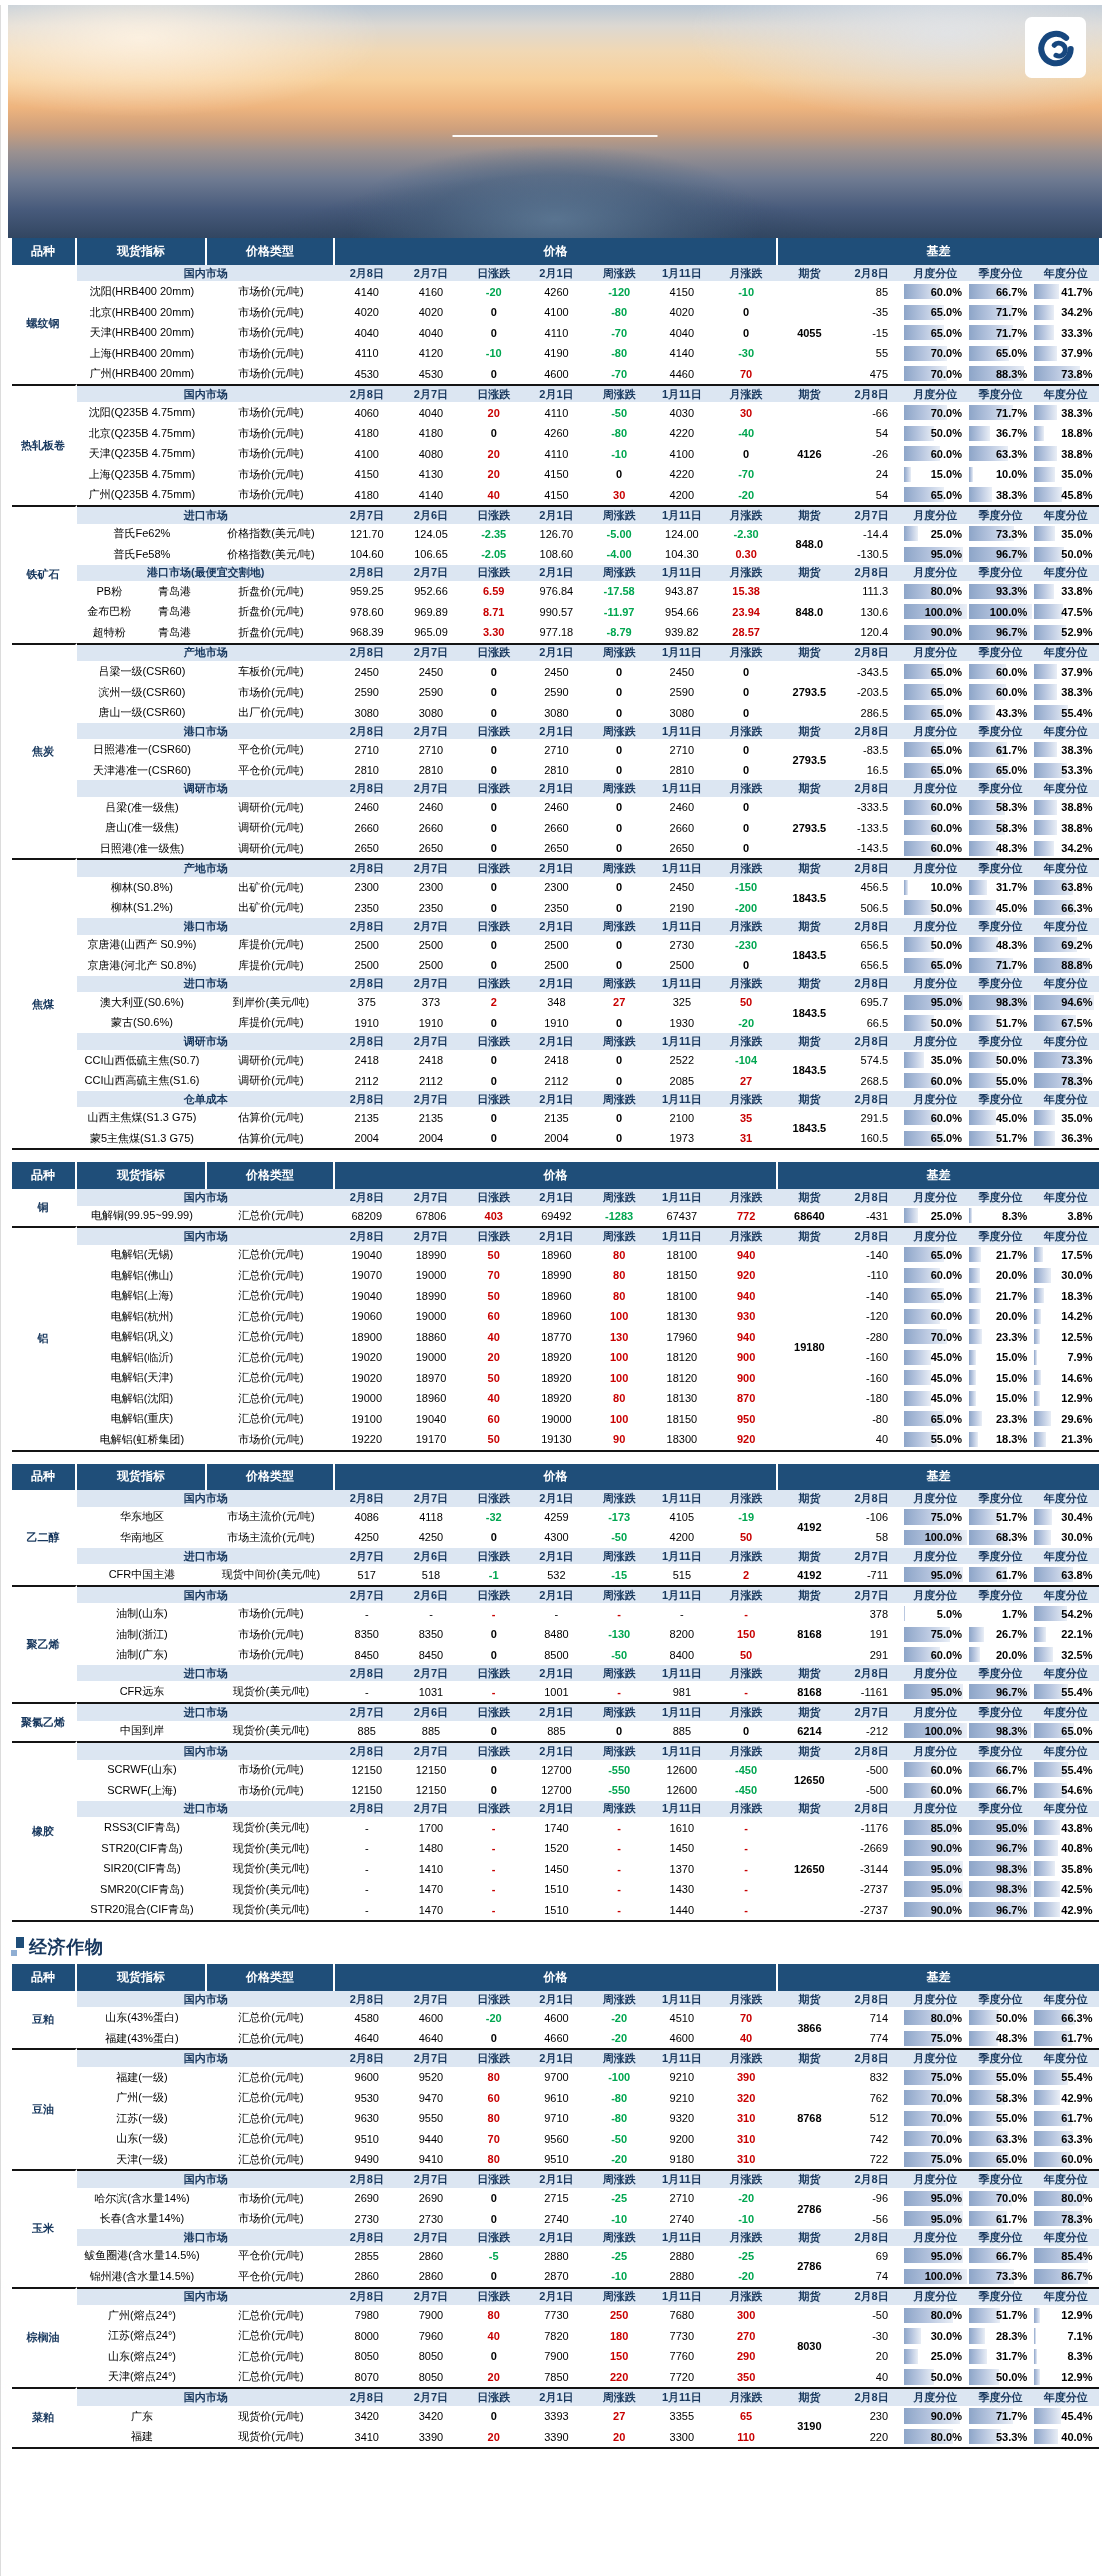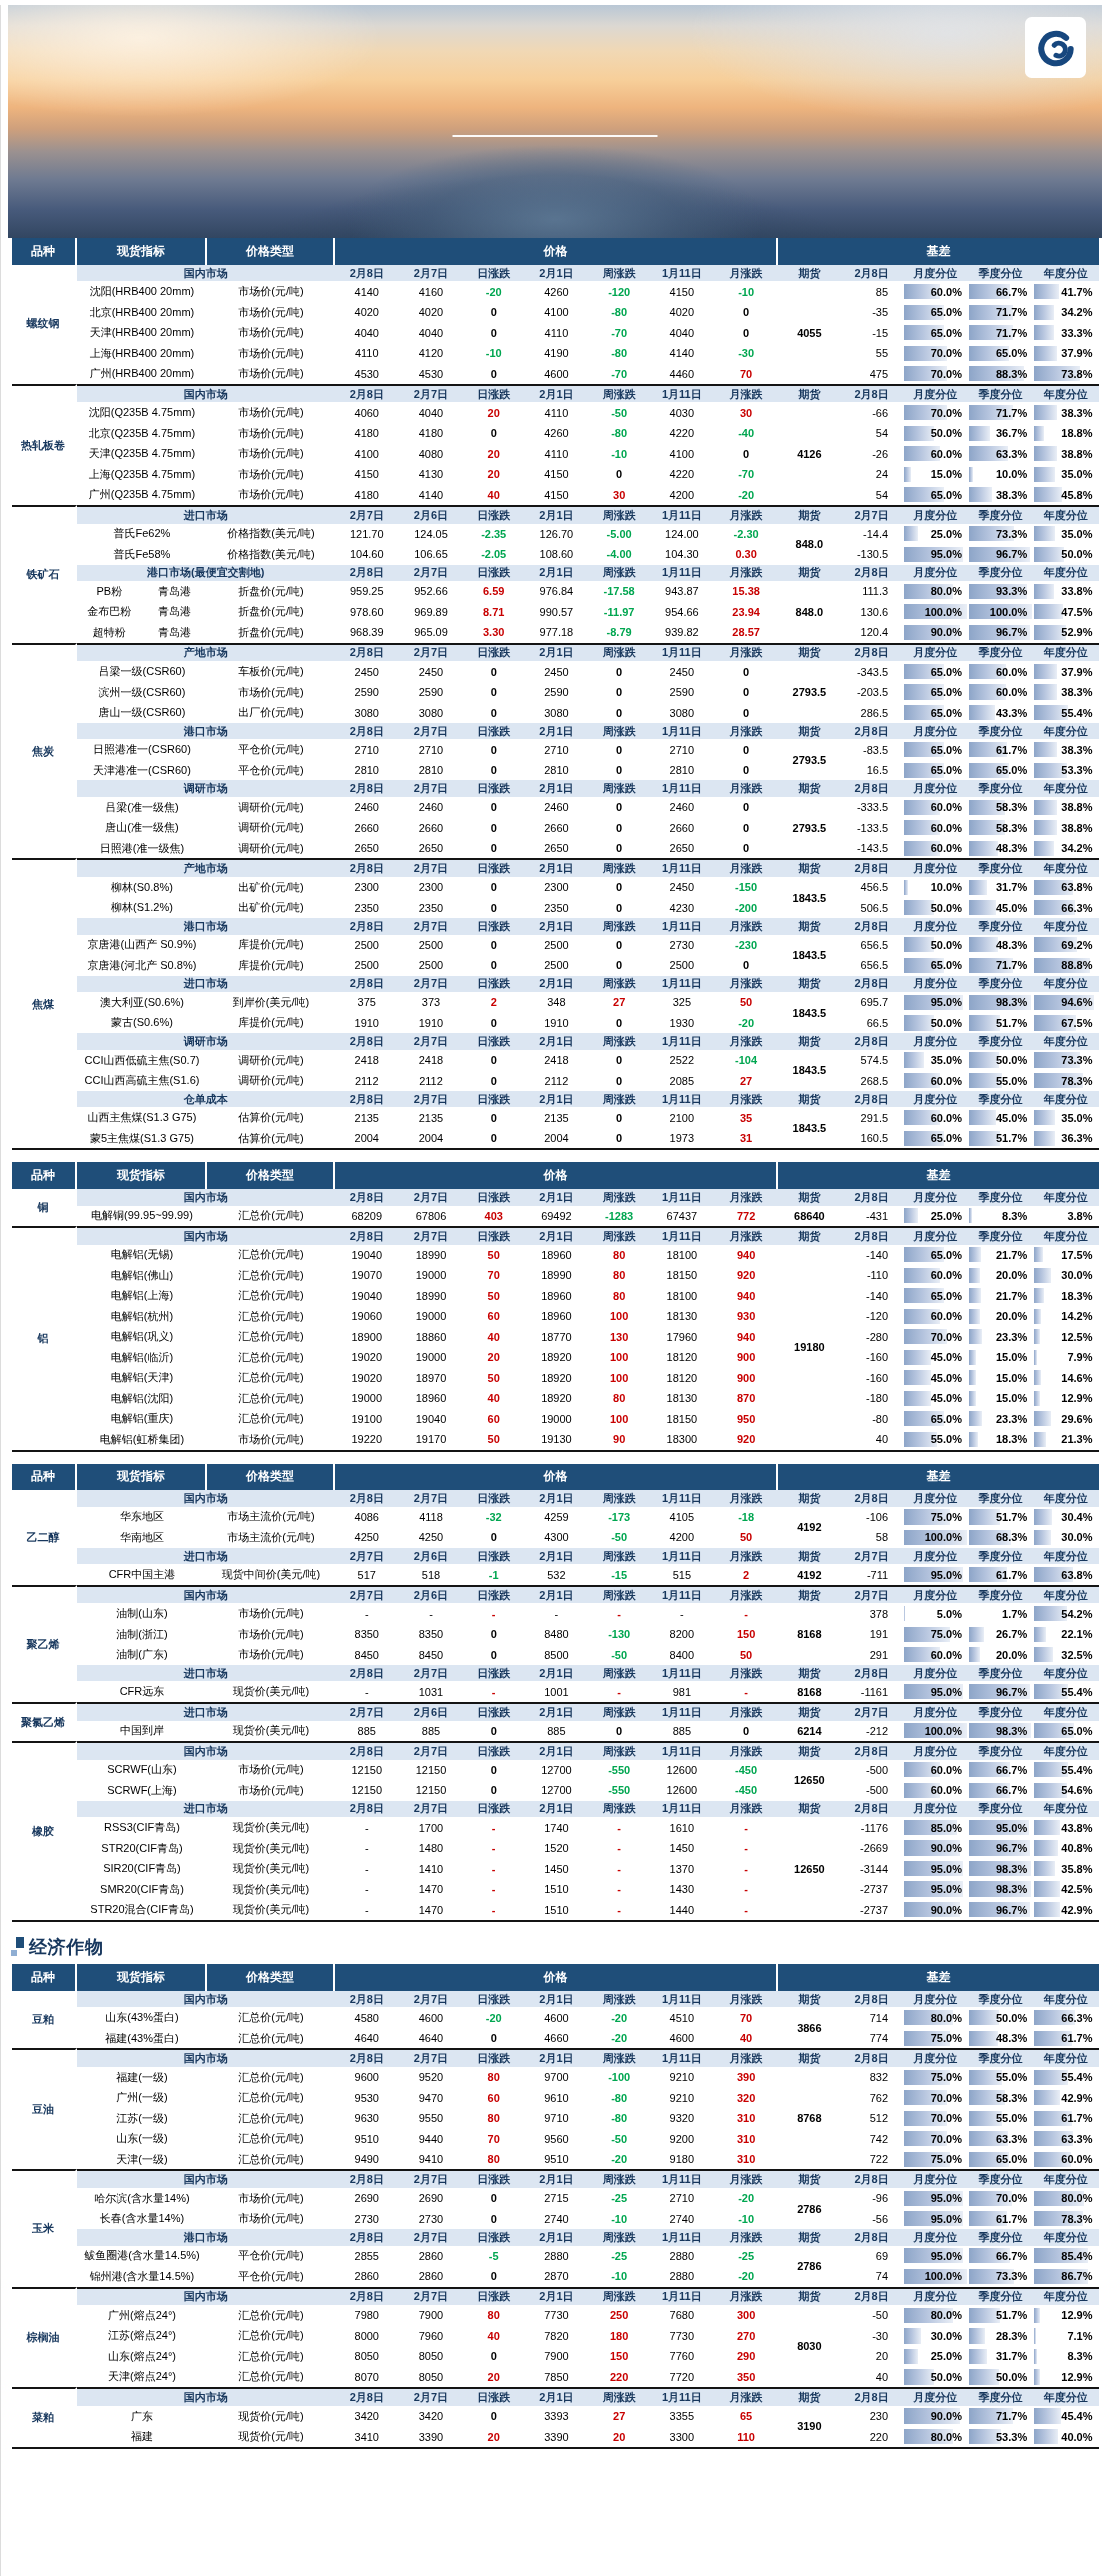--- a/index.html
+++ b/index.html
@@ -609,21 +609,21 @@
             <td class="pct"><div class="bar" style="width: calc(63.8% - 2.7px);"></div><span class="pv">63.8%</span></td>
           </tr>
           <tr class="datarow">
             <td class="ind">柳林(S1.2%)</td>
             <td class="ptype">出矿价(元/吨)</td>
             <td class="val">2350</td>
             <td class="val">2350</td>
             <td class="chg zero">0</td>
             <td class="val">2350</td>
             <td class="chg zero">0</td>
-            <td class="val">4230</td>
+            <td class="val">2190</td>
             <td class="chg neg">-200</td>
             <td class="basis">506.5</td>
             <td class="pct"><div class="bar" style="width: calc(50% - 2.7px);"></div><span class="pv">50.0%</span></td>
             <td class="pct"><div class="bar" style="width: calc(45% - 2.7px);"></div><span class="pv">45.0%</span></td>
             <td class="pct"><div class="bar" style="width: calc(66.3% - 2.7px);"></div><span class="pv">66.3%</span></td>
           </tr>
           <tr class="subrow">
             <td class="market" colspan="2">港口市场</td>
             <td class="subh">2月8日</td>
             <td class="subh">2月7日</td>
@@ -1084,21 +1084,21 @@
           </tr>
           <tr class="datarow">
             <td class="ind">华东地区</td>
             <td class="ptype">市场主流价(元/吨)</td>
             <td class="val">4086</td>
             <td class="val">4118</td>
             <td class="chg neg">-32</td>
             <td class="val">4259</td>
             <td class="chg neg">-173</td>
             <td class="val">4105</td>
-            <td class="chg neg">-18</td>
+            <td class="chg neg">-19</td>
             <td class="fut" rowspan="2">4192</td>
             <td class="basis">-106</td>
             <td class="pct"><div class="bar" style="width: calc(75% - 2.7px);"></div><span class="pv">75.0%</span></td>
             <td class="pct"><div class="bar" style="width: calc(51.7% - 2.7px);"></div><span class="pv">51.7%</span></td>
             <td class="pct"><div class="bar" style="width: calc(30.4% - 2.7px);"></div><span class="pv">30.4%</span></td>
           </tr>
           <tr class="datarow">
             <td class="ind">华南地区</td>
             <td class="ptype">市场主流价(元/吨)</td>
             <td class="val">4250</td>

